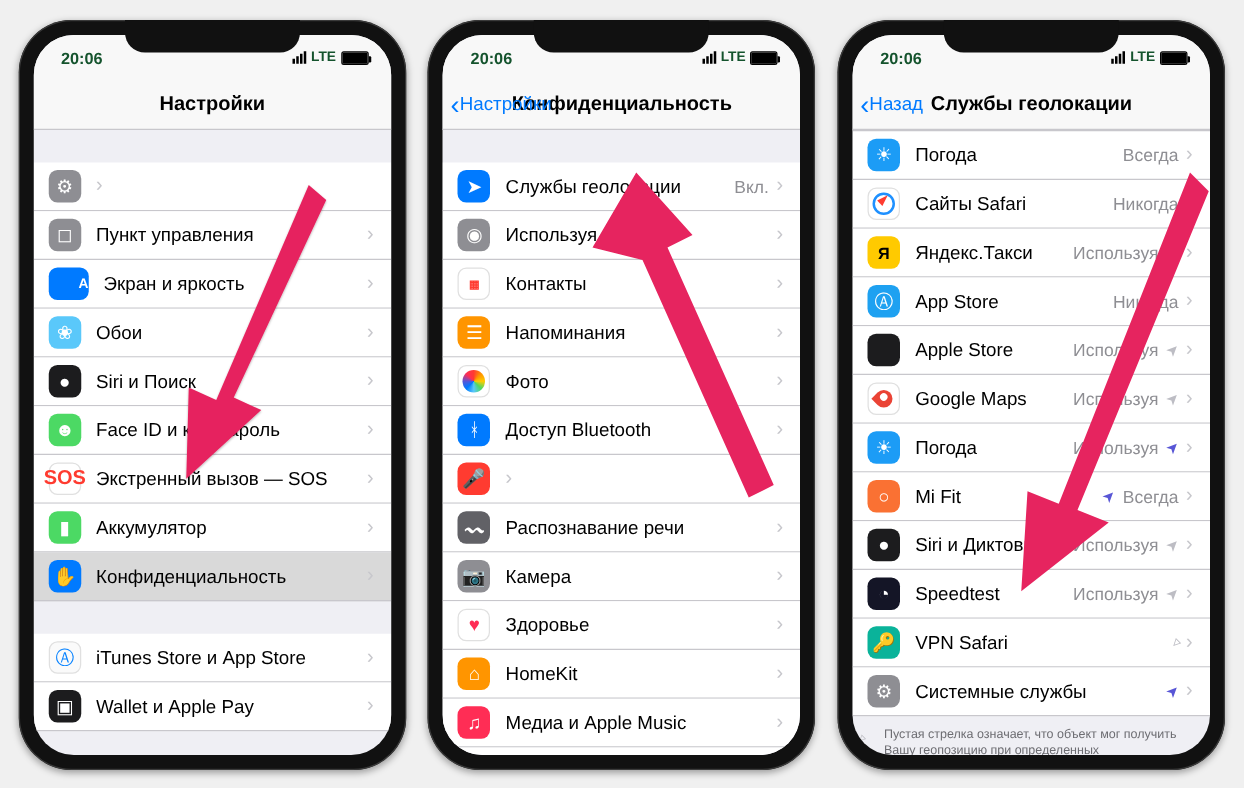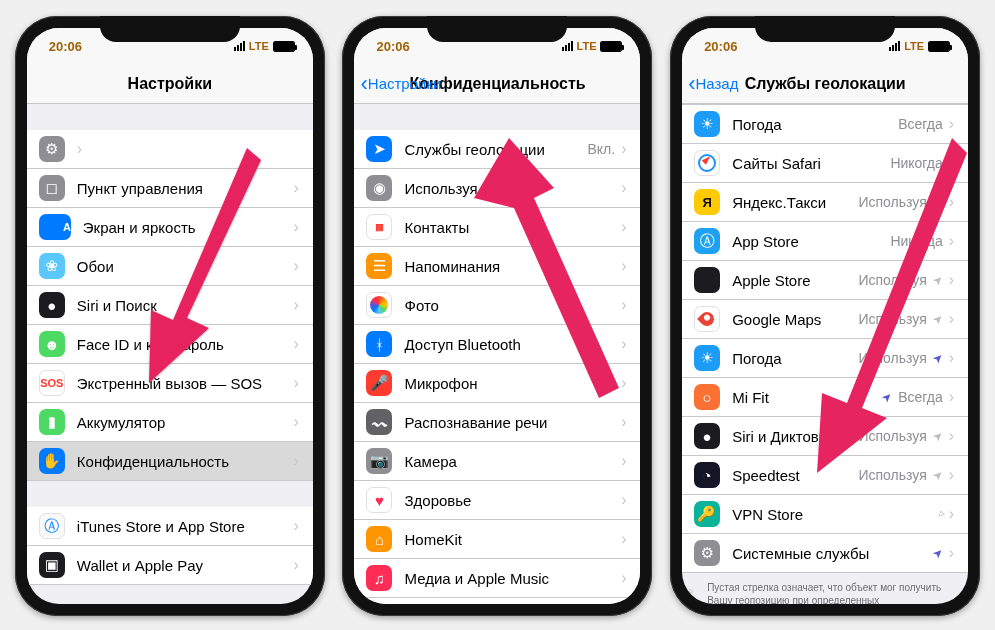--- a/index.html
+++ b/index.html
@@ -53,21 +53,21 @@
   
   .status-bar {
     height: 36px;
     background: #f8f8f8;
     display: flex;
     align-items: center;
     justify-content: space-between;
     padding: 0 18px 0 22px;
     font-size: 13px;
     font-weight: 600;
-    color: #a16207;
+    color: #14532d;
     position: relative;
   }
   .status-right { display: flex; align-items: center; gap: 4px; }
   .signal { display: flex; align-items: flex-end; gap: 1px; }
   .signal i { width: 2px; background:#000; display:inline-block;}
   .signal i:nth-child(1){height:4px;}
   .signal i:nth-child(2){height:6px;}
   .signal i:nth-child(3){height:8px;}
   .signal i:nth-child(4){height:10px;}
   .lte { font-size: 11px; font-weight:600; }
@@ -188,21 +188,21 @@
 
   
   .ic-gray { background:#8e8e93; }
   .ic-gray2{ background:#8e8e93; }
   .ic-blueA{ background:#007aff; }
   .ic-blue { background:#007aff; }
   .ic-teal { background:#5ac8fa; }
   .ic-dark { background:#1c1c1e; }
   .ic-green{ background:#4cd964; }
   .ic-orange{background:#ff9500;}
-  .ic-redS { background:#fff; color:#ff3b30; font-weight:700; font-size:11px; border:0.5px solid #e0e0e0; }
+  .ic-redS { background:#fff; color:#ff3b30; font-weight:700; font-size:16px; border:0.5px solid #e0e0e0; }
   .ic-hand { background:#007aff; }
   .ic-white{ background:#fafafa; color:#0a84ff; border:0.5px solid #e0e0e0;}
   .ic-cal  { background:#fff; color:#ff3b30; border:0.5px solid #e0e0e0; font-size:9px; font-weight:600;}
   .ic-photos{ background:#fff; border:0.5px solid #e0e0e0;}
   .ic-bt   { background:#007aff;}
   .ic-mic  { background:#ff3b30;}
   .ic-wave { background:#616166;}
   .ic-cam  { background:#8e8e93;}
   .ic-heart{ background:#fff; border:0.5px solid #e0e0e0; color:#ff2d55;}
   .ic-home { background:#ff9500;}
@@ -401,21 +401,20 @@
           <span class="row-label">Фото</span>
           <span class="chev">›</span>
         </div>
         <div class="row">
           <div class="app-icon ic-bt lg">ᚼ</div>
           <span class="row-label">Доступ Bluetooth</span>
           <span class="chev">›</span>
         </div>
         <div class="row">
           <div class="app-icon ic-mic lg">🎤</div>
-          <span class="row-label">Микрофон</span>
           <span class="chev">›</span>
         </div>
         <div class="row">
           <div class="app-icon ic-wave lg">〰</div>
           <span class="row-label">Распознавание речи</span>
           <span class="chev">›</span>
         </div>
         <div class="row">
           <div class="app-icon ic-cam lg">📷</div>
           <span class="row-label">Камера</span>
@@ -540,21 +539,21 @@
         </div>
         <div class="row">
           <div class="app-icon ic-speed lg">◔</div>
           <span class="row-label">Speedtest</span>
           <span class="row-value">Используя</span>
           <span class="loc-arrow loc-gray" style="transform: rotate(-45deg); display: inline-block;">➤</span>
           <span class="chev">›</span>
         </div>
         <div class="row">
           <div class="app-icon ic-vpn lg">🔑</div>
-          <span class="row-label">VPN Store</span>
+          <span class="row-label">VPN Safari</span>
           <span class="loc-arrow loc-hollow" style="transform: rotate(-45deg); display: inline-block;">◃</span>
           <span class="chev">›</span>
         </div>
         <div class="row">
           <div class="app-icon ic-sys lg">⚙</div>
           <span class="row-label">Системные службы</span>
           <span class="loc-arrow loc-purple" style="transform: rotate(-45deg); display: inline-block;">➤</span>
           <span class="chev">›</span>
         </div>
         <div style="height: 6px;"></div>

